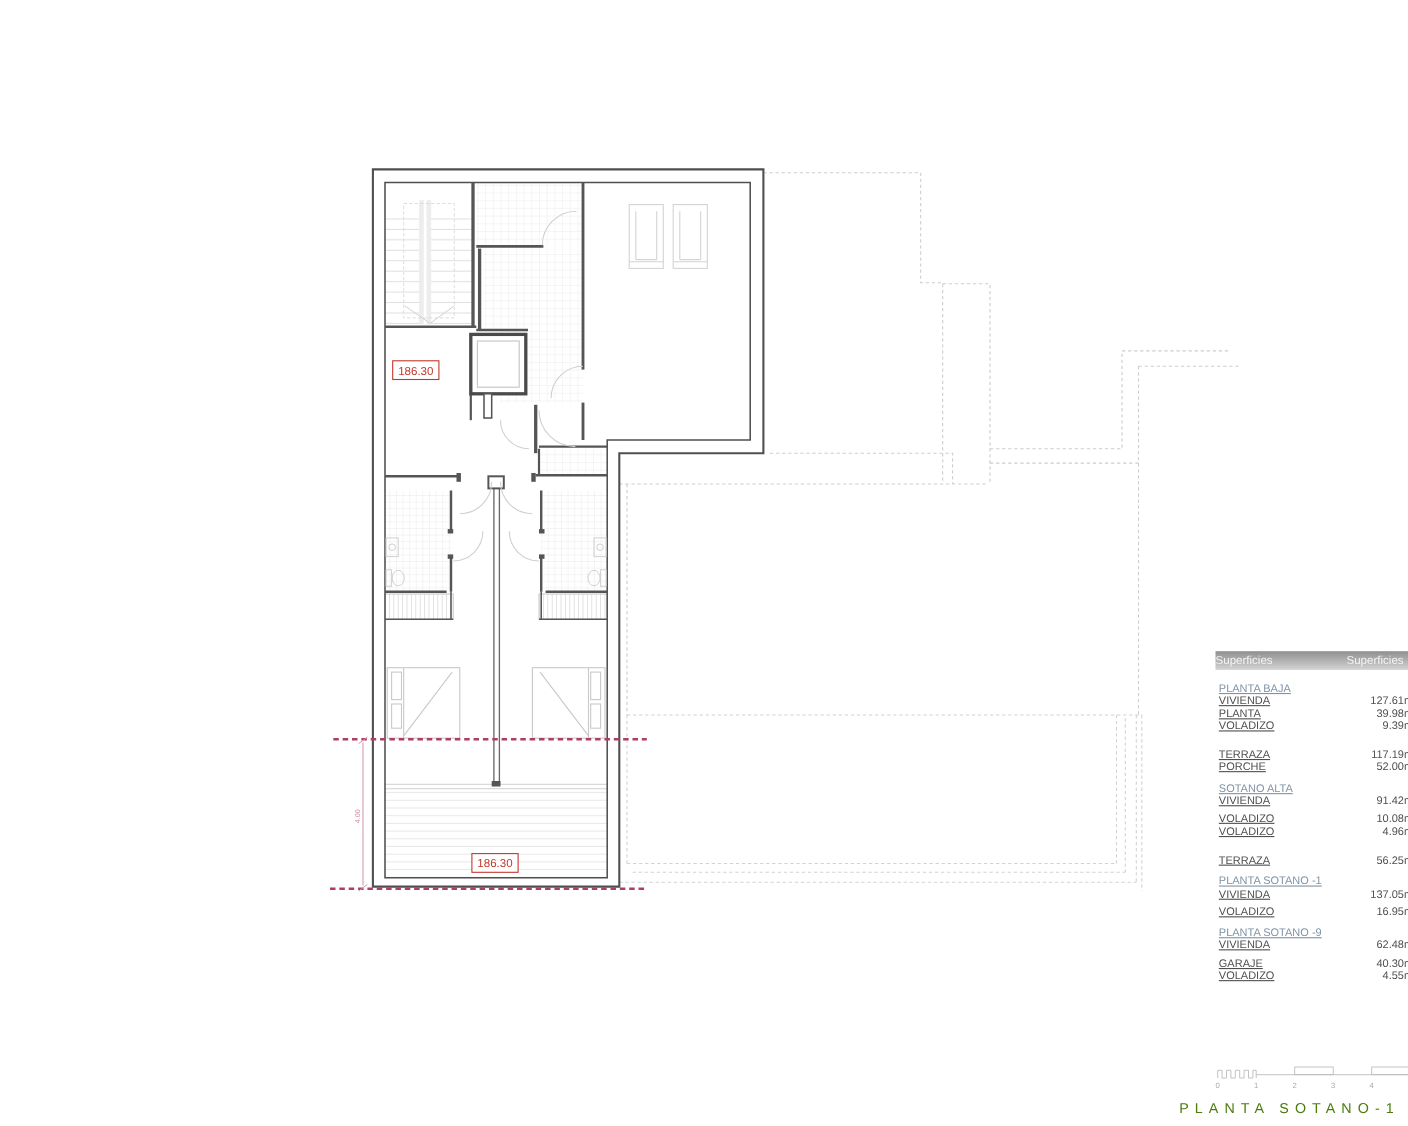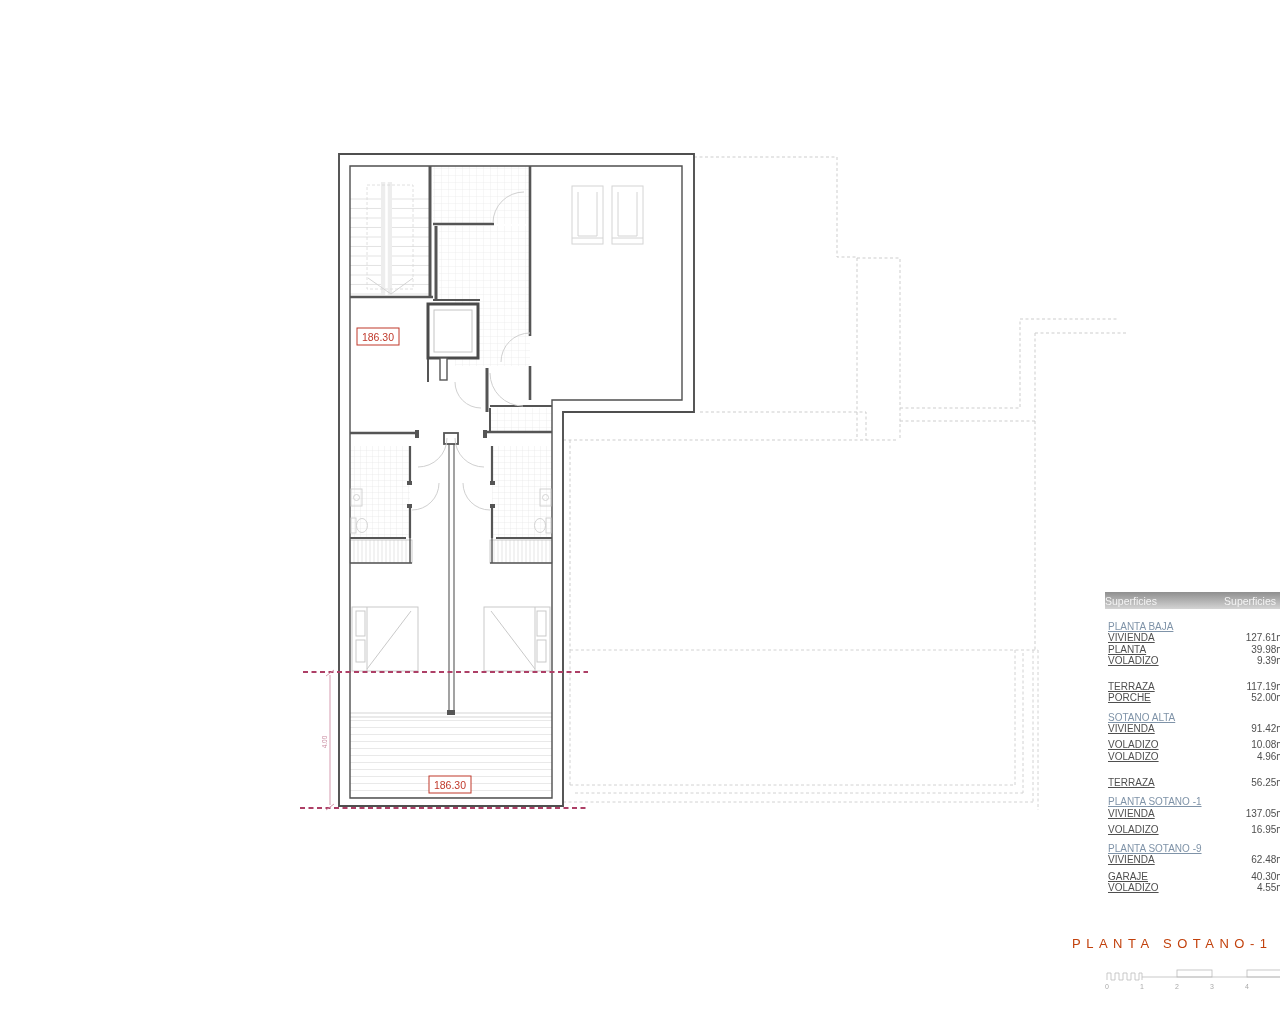--- a/index.html
+++ b/index.html
@@ -16,22 +16,22 @@
   #legend-rows{padding-top:4px;}
   .trow{display:flex;justify-content:space-between;font-size:10px;line-height:11.3px;
     color:#4f4f4f;white-space:nowrap;}
   .trow .lab{padding-left:3px;text-decoration:underline;}
   .trow .val{text-align:right;}
   .trow[data-type="section"]{margin-top:8px;color:#7f93a8;}
   .trow[data-type="item_gap"]{margin-top:5px;}
   .trow[data-type="spacer"]{height:15px;}
 
   
-  #sheet-title{position:absolute;left:1072px;top:936px;font-size:13px;letter-spacing:5.5px;
-    color:#c2410c;white-space:nowrap;}
+  #sheet-title{position:absolute;left:1072px;top:1000px;font-size:13px;letter-spacing:5.5px;
+    color:#4d7c0f;white-space:nowrap;}
 </style>
 </head>
 <body>
 
 <div id="stage">
 
 <svg id="plan-svg" width="1280" height="1024" viewBox="0 0 1280 1024">
   <defs>
     <pattern id="tileGrid" width="7" height="7" patternUnits="userSpaceOnUse">
       <path d="M7 0H0V7" fill="none" stroke="#e7e7e7" stroke-width="0.7"></path>

